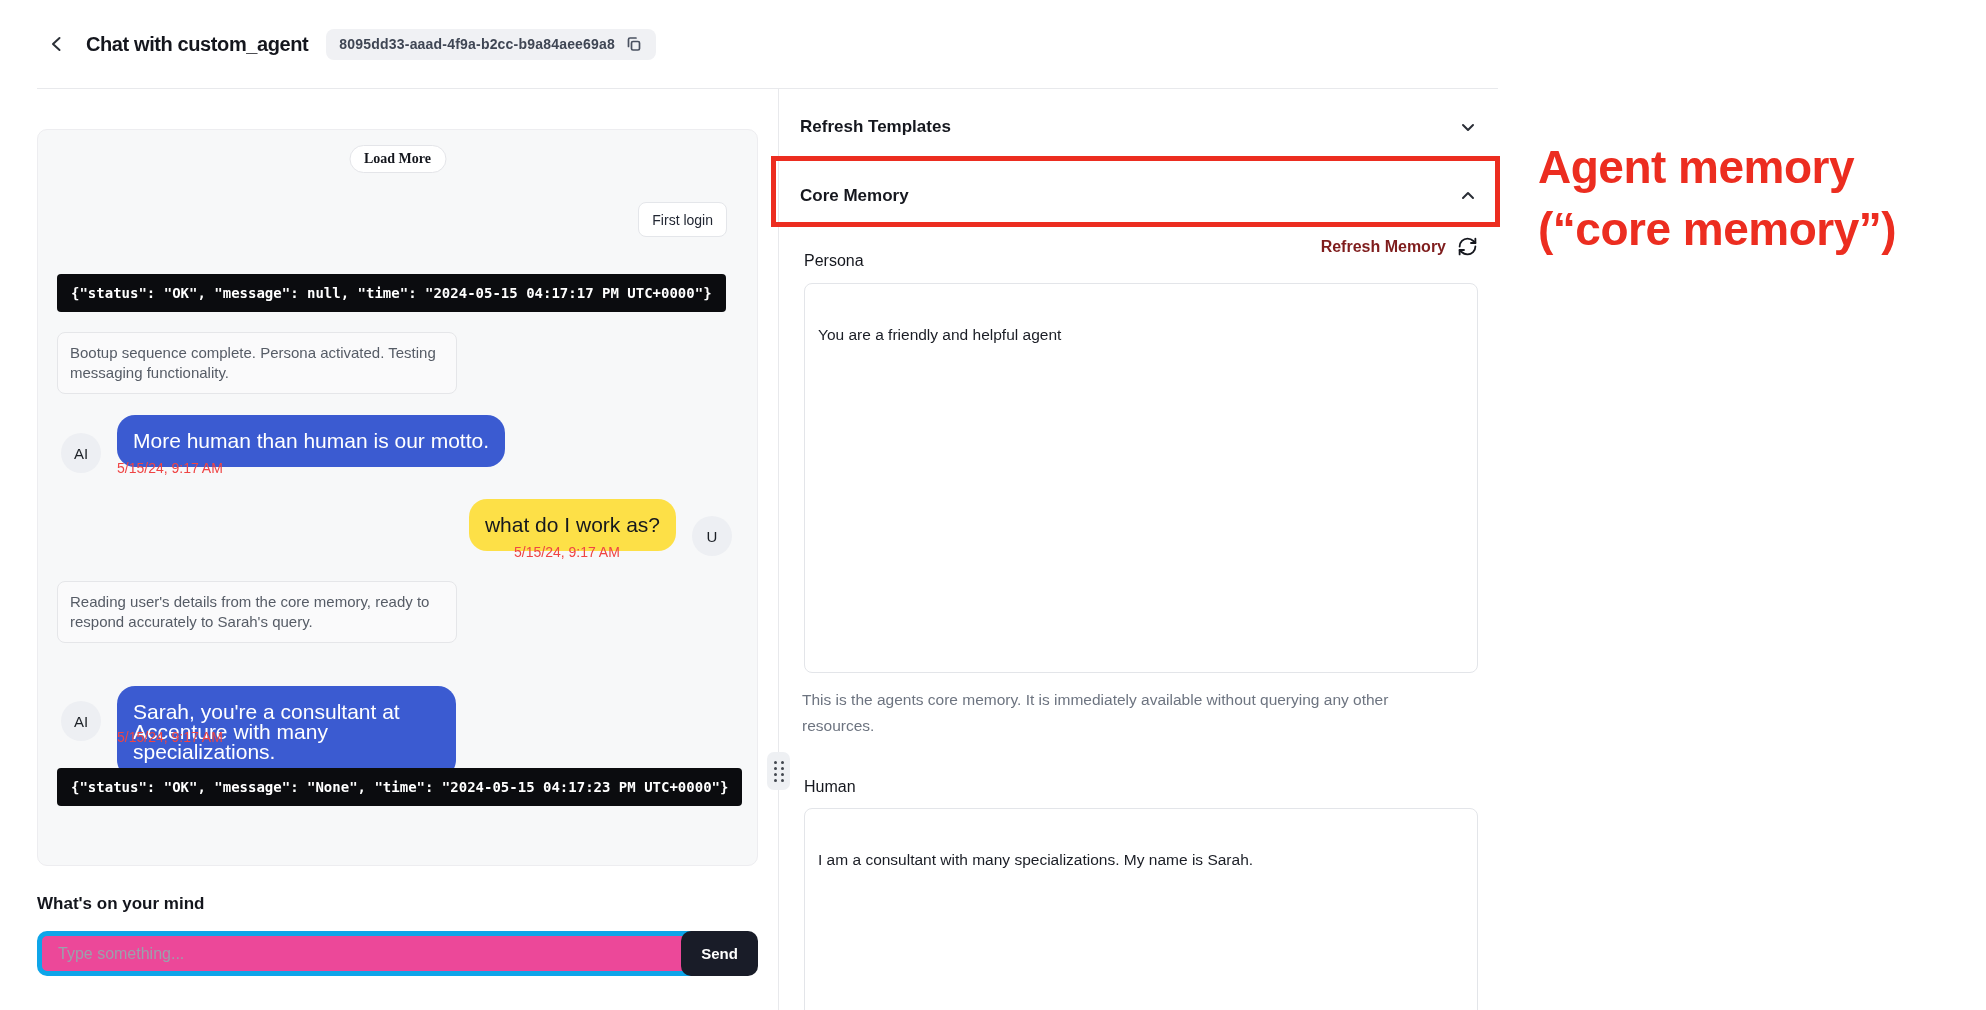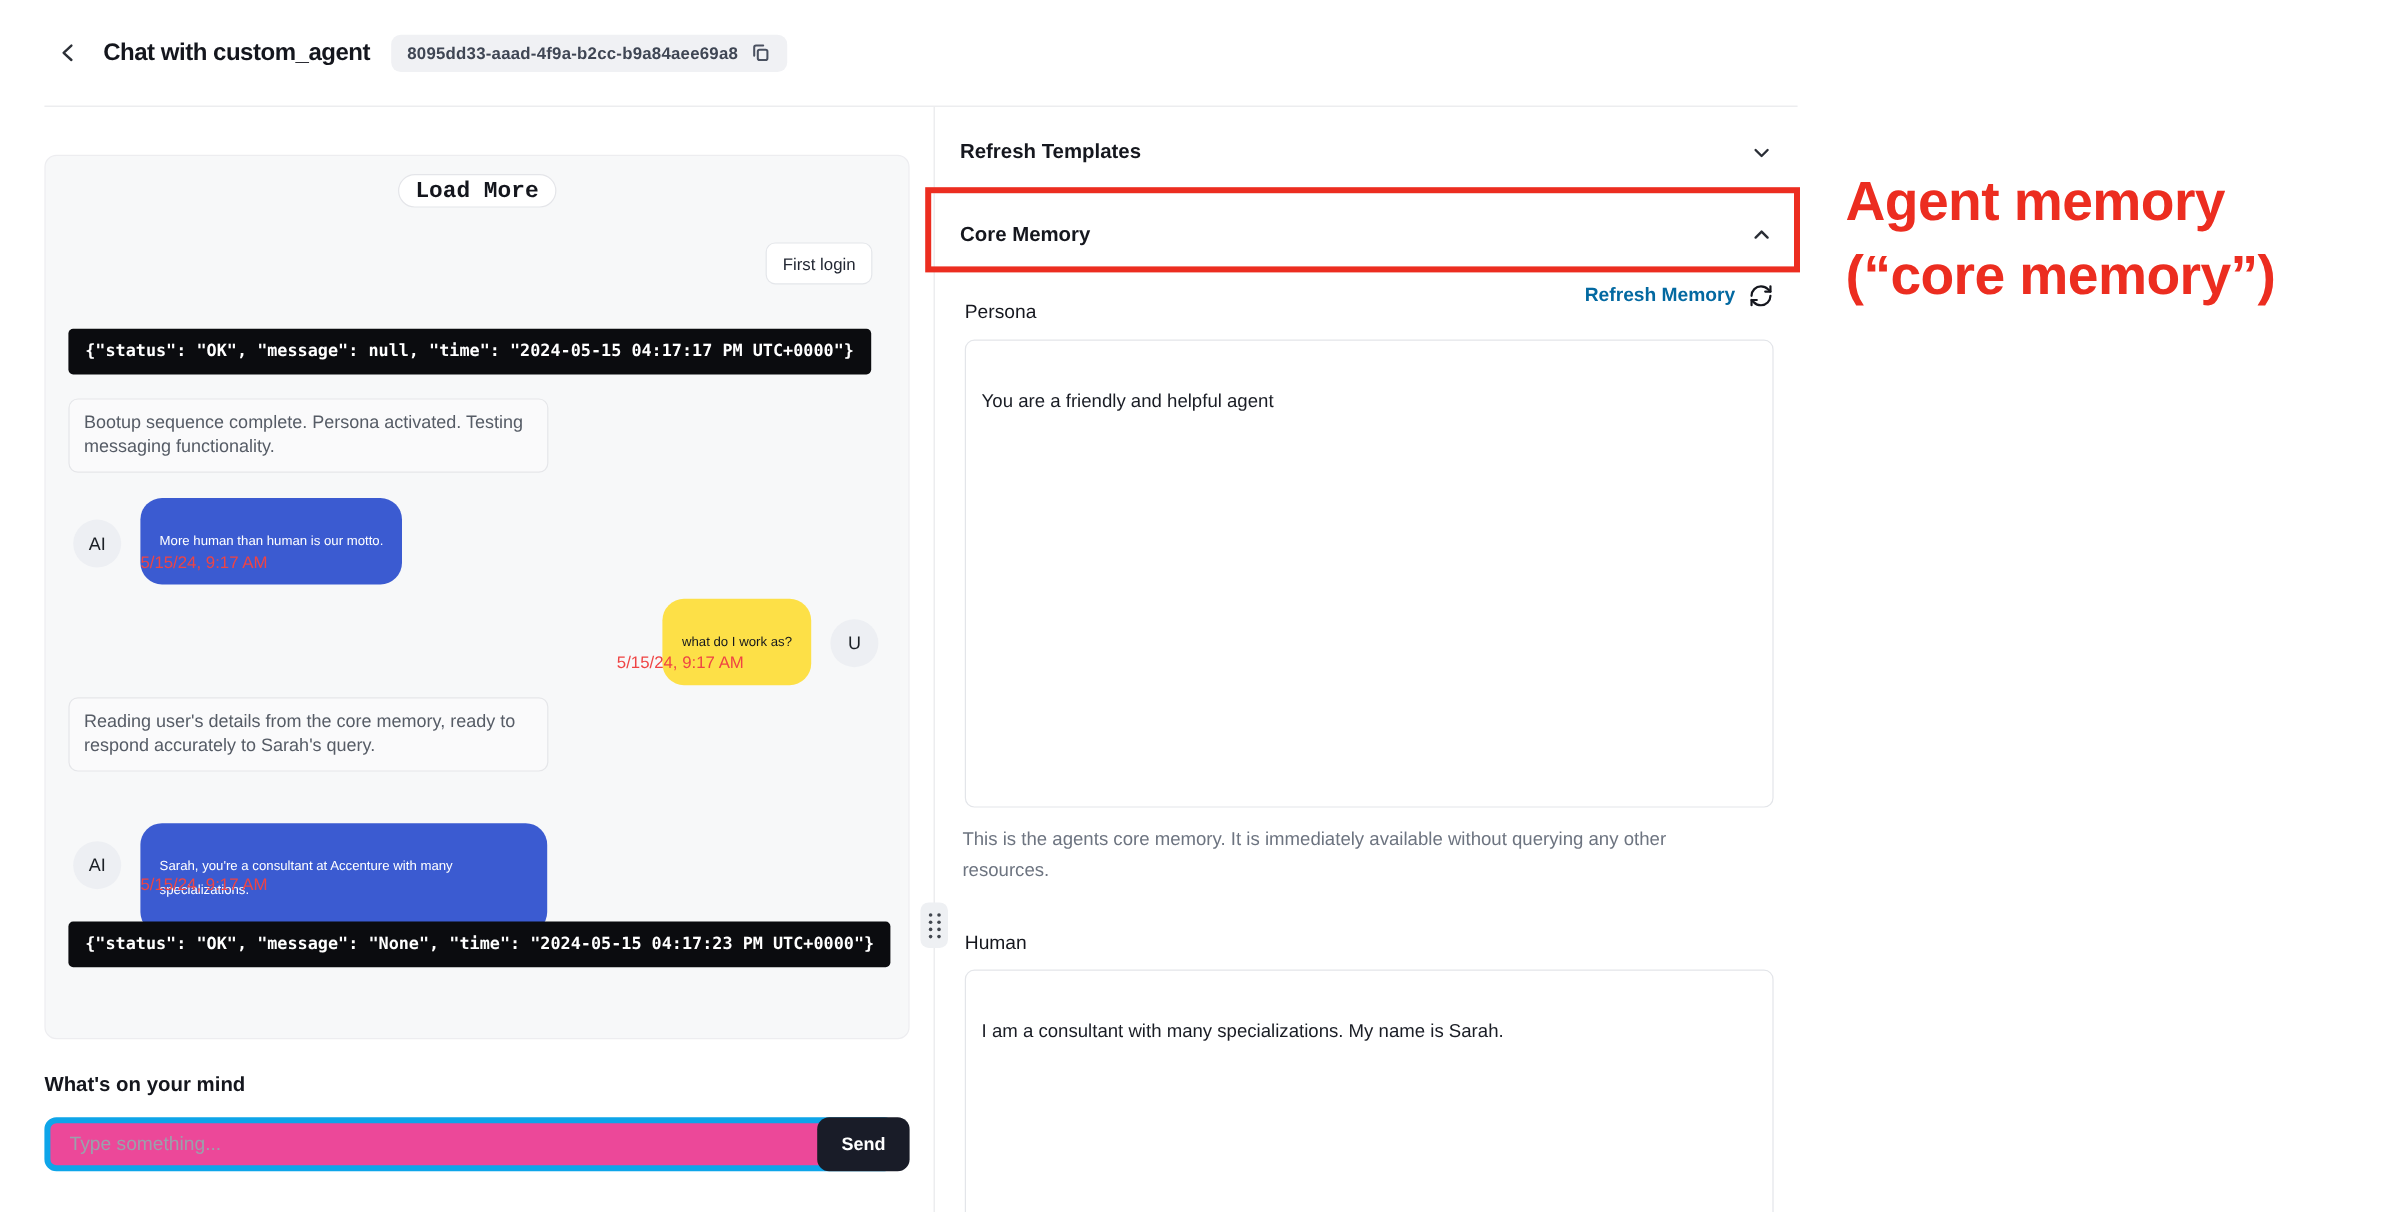--- a/index.html
+++ b/index.html
@@ -20,35 +20,35 @@
                  background:#f0f1f4; border-radius:8px; height:31px; padding:0 13px;
                  font-size:14px; font-weight:600; letter-spacing:0.2px; color:#3f4654; }
   .copy-btn { border:none; background:transparent; cursor:pointer; display:flex; align-items:center; }
   .h-divider { position:absolute; left:37px; top:88px; width:1461px; height:1px; background:#e8e9ec; }
 
   
   .chat-panel { position:absolute; left:37px; top:129px; width:721px; height:737px;
                 background:#f7f8f9; border:1px solid #ededf0; border-radius:10px; }
   .load-more { position:absolute; top:15px; left:50%; transform:translateX(-50%);
                background:#fff; border:1px solid #e4e5e9; border-radius:14px; height:28px;
-               padding:0 14px; font-family:Liberation Mono, monospace; font-size:19px; font-weight:700; color:#14161d; cursor:pointer; }
+               padding:0 14px; font-family:Liberation Serif, serif; font-size:14px; font-weight:700; color:#14161d; cursor:pointer; }
   .first-login { position:absolute; top:72px; right:30px; background:#fff; border:1px solid #e4e6ea;
                  border-radius:8px; height:35px; display:flex; align-items:center; padding:0 13px;
                  font-size:14px; color:#222733; }
   .code-wrap { position:absolute; left:19px; right:0; }
   .code { display:inline-block; max-width:100%; background:#0b0c0f; color:#fff;
           font-family:"DejaVu Sans Mono", monospace; font-weight:bold; font-size:14px;
           height:38px; line-height:38px; padding:0 14px; border-radius:4px;
           white-space:nowrap; overflow:hidden; }
   .note { position:absolute; left:19px; width:400px; background:#fafafb; border:1px solid #e5e6e9;
           border-radius:8px; padding:10px 12px; font-size:15px; line-height:20px; color:#565c66; }
   .avatar { position:absolute; width:40px; height:40px; border-radius:50%; background:#edeff3;
             display:flex; align-items:center; justify-content:center;
             font-size:15px; font-weight:500; color:#1c2026;text-align:center; }
-  .bubble { position:absolute; border-radius:18px; font-size:11px; line-height:20px; padding:26px 16px; }
+  .bubble { position:absolute; border-radius:18px; font-size:21px; line-height:20px; padding:16px 16px; }
   .bubble.agent { background:#3b5bd1; color:#fff; }
   .bubble.user  { background:#fde047; color:#15181e; }
   .ts { position:absolute; font-size:14px; color:#ef4444; }
 
   
   .composer-label { position:absolute; left:37px; top:894px; font-size:17px; font-weight:700; color:#14161d; }
   .composer-input { position:absolute; left:37px; top:931px; width:710px; height:45px;
                     border:5px solid #0ea5e9; border-radius:10px; padding:0 16px;
                     font-family:inherit; font-size:16px; color:#16181f; background:#ec4899; outline:none; }
   .composer-input::placeholder { color:#9aa1ac; }
@@ -68,21 +68,21 @@
   .section-row { position:absolute; left:800px; width:678px; height:48px;
                  display:flex; align-items:center; justify-content:space-between;
                  background:transparent; border:none; cursor:pointer; font-family:inherit; }
   .section-row .lbl { font-size:17px; font-weight:600; color:#15171e; }
   .pt-divider { position:absolute; left:779px; top:160px; width:719px; height:1px; background:#e8e9ec; }
   .red-rect { position:absolute; left:771px; top:156px; width:729px; height:71px;
               border:5px solid #ec2d20; z-index:5; pointer-events:none; }
   .refresh-row { position:absolute; left:800px; top:233px; width:678px; height:27px;
                  display:flex; align-items:center; justify-content:flex-end; gap:11px;
                  background:transparent; border:none; cursor:pointer; font-family:inherit; }
-  .refresh-row .lbl { font-size:16px; font-weight:700; color:#0369a1; }
+  .refresh-row .lbl { font-size:16px; font-weight:700; color:#7f1d1d; }
   .field-label { position:absolute; left:804px; font-size:16px; font-weight:500; color:#15171e; }
   .mem-ta { position:absolute; left:804px; width:674px; border:1px solid #e3e5e9; border-radius:8px;
             background:#fff; padding:40px 13px 13px; font-family:inherit; font-size:15.5px;
             line-height:21px; color:#1a1d25; resize:none; outline:none; }
   .mem-desc { position:absolute; left:802px; top:687px; width:640px;
               font-size:15.5px; line-height:26px; color:#6d7480; }
 
   
   .annotation { position:absolute; left:1538px; top:136px; width:440px;
                 font-size:46px; line-height:62px; font-weight:700; letter-spacing:-0.5px; color:#ec2d20; }

